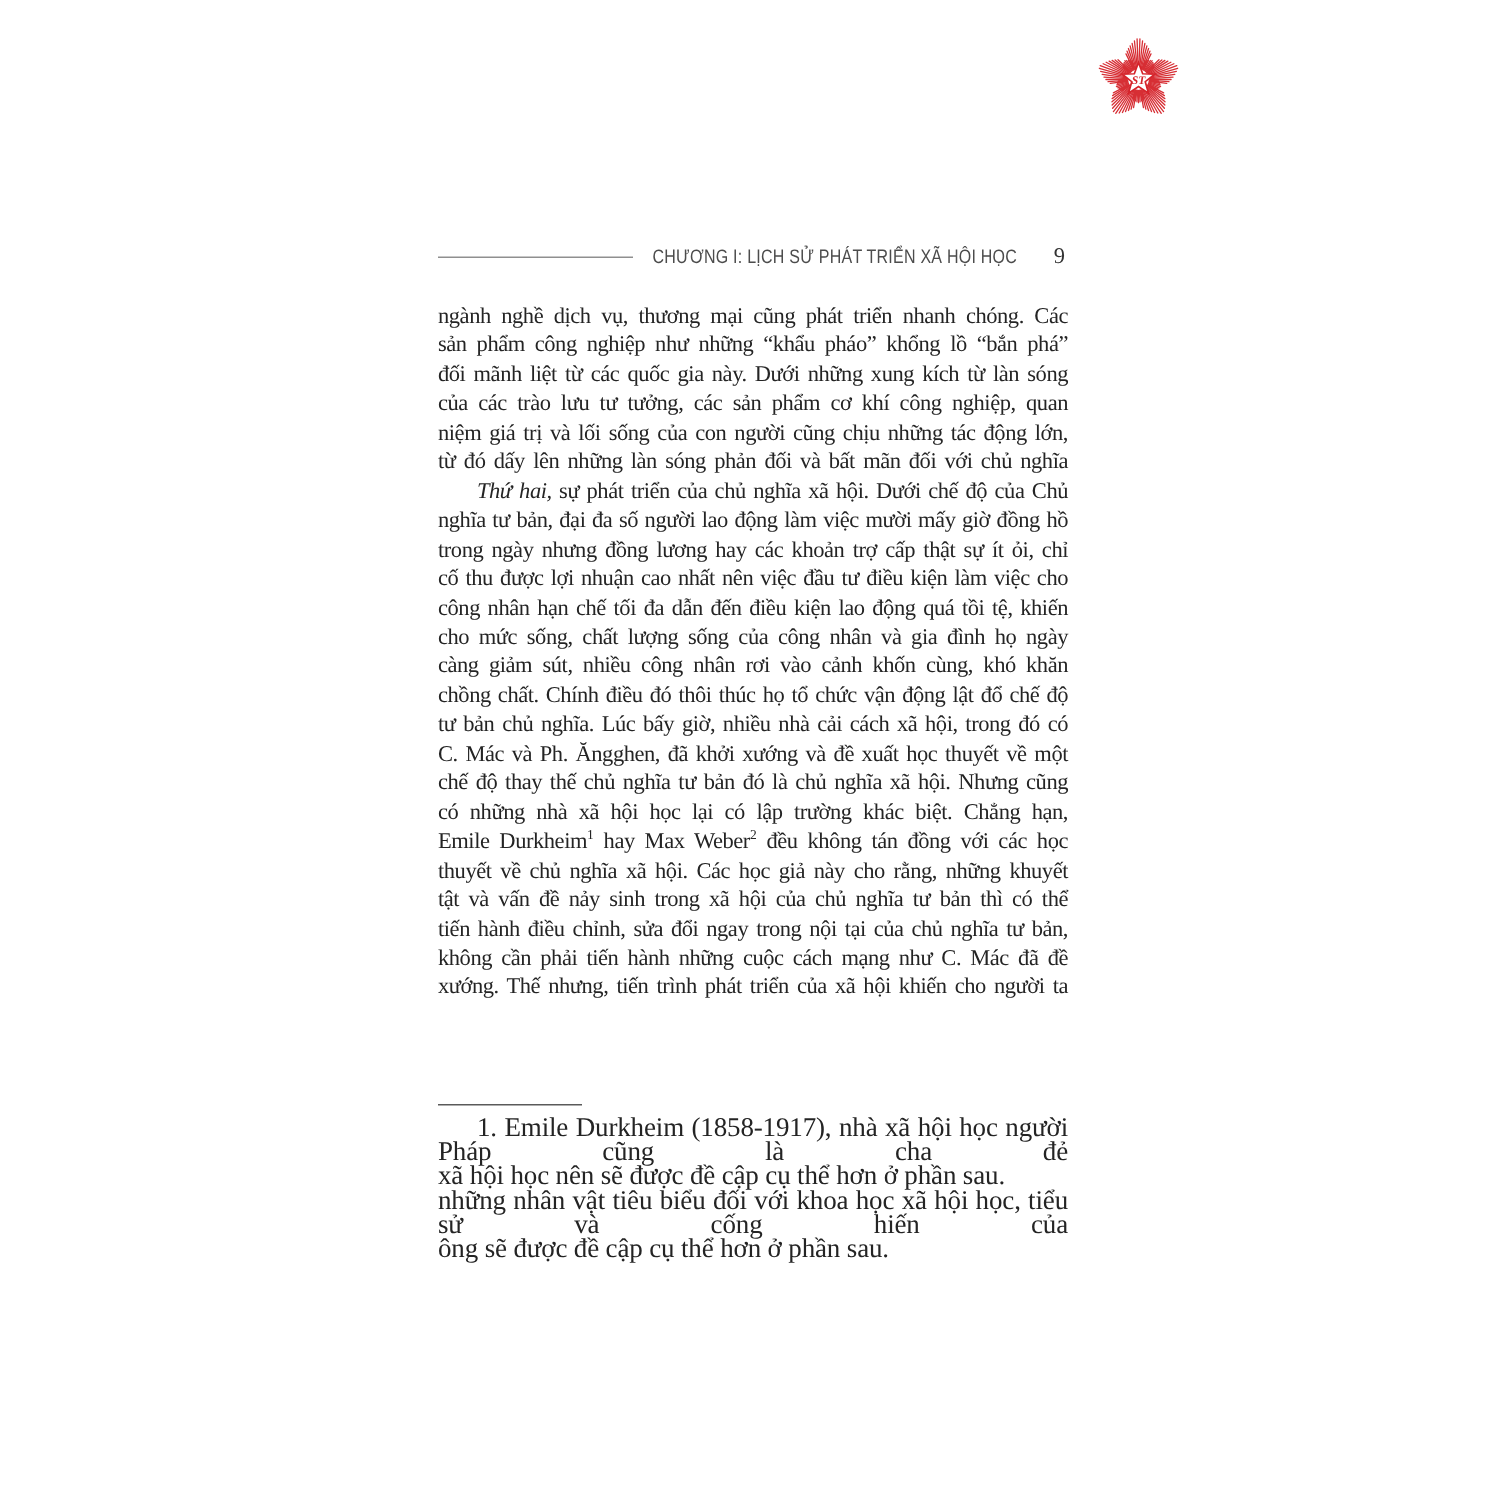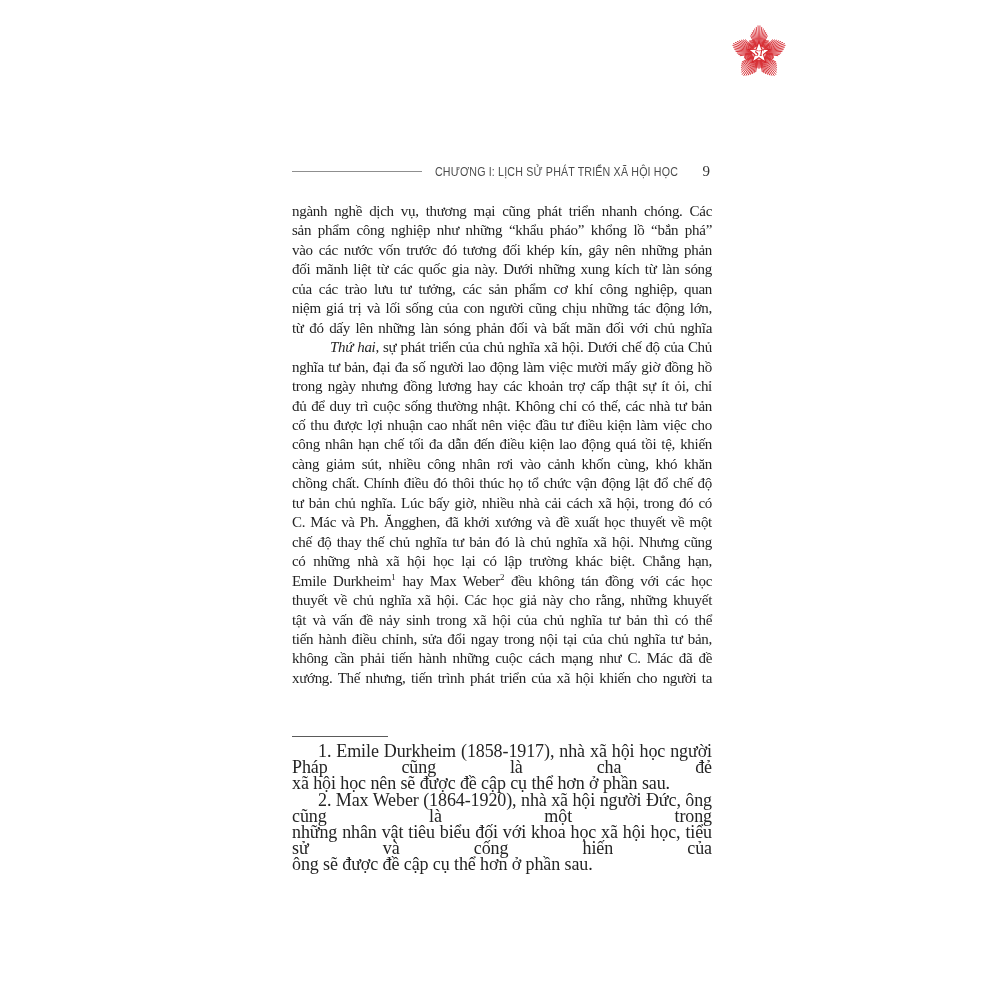--- a/index.html
+++ b/index.html
@@ -24,21 +24,21 @@
   .hpage{margin-left:auto;font-size:15px;color:#333;}
 
   .bodytext{
     position:absolute;left:292px;top:202px;width:420px;
     font-size:15px;line-height:19.45px;letter-spacing:-0.3px;
   }
   .tline{text-align:justify;text-align-last:justify;}
   .tline.last{text-align-last:left;}
   .tline.ind{text-indent:26px;}
   .tline sup{font-size:9px;line-height:0;vertical-align:super;letter-spacing:0;}
-  .tline i{margin-left:12px;}
+  .tline i{}
 
   .footnotes{
     position:absolute;left:292px;top:736px;width:420px;
     font-size:18px;line-height:16.2px;letter-spacing:-0.1px;color:#242424;
   }
   .fnrule{width:96px;height:1px;background:#5a5a5a;margin-bottom:6px;}
 </style>
 </head>
 <body>
 
@@ -191,33 +191,32 @@
   <div class="header">
     <span class="hrule"></span>
     <span class="htitle-box"><span class="htitle">CHƯƠNG I: LỊCH SỬ PHÁT TRIỂN XÃ HỘI HỌC</span></span>
     <span class="hpage">9</span>
   </div>
 
   <div class="bodytext">
     <div>
         <div class="tline">ngành nghề dịch vụ, thương mại cũng phát triển nhanh chóng. Các</div>
         <div class="tline">sản phẩm công nghiệp như những “khẩu pháo” khổng lồ “bắn phá”</div>
-        <div class="tline">vào các nước vốn trước đó tương đối khép kín, gây nên những phản</div>
         <div class="tline">đối mãnh liệt từ các quốc gia này. Dưới những xung kích từ làn sóng</div>
         <div class="tline">của các trào lưu tư tưởng, các sản phẩm cơ khí công nghiệp, quan</div>
         <div class="tline">niệm giá trị và lối sống của con người cũng chịu những tác động lớn,</div>
         <div class="tline">từ đó dấy lên những làn sóng phản đối và bất mãn đối với chủ nghĩa</div>
       </div>
     <div>
         <div class="tline ind"><i>Thứ hai,</i> sự phát triển của chủ nghĩa xã hội. Dưới chế độ của Chủ</div>
         <div class="tline">nghĩa tư bản, đại đa số người lao động làm việc mười mấy giờ đồng hồ</div>
         <div class="tline">trong ngày nhưng đồng lương hay các khoản trợ cấp thật sự ít ỏi, chỉ</div>
-        <div class="tline">đủ để duy trì cuộc sống thường nhật. Không chỉ có thế, các nhà tư bản</div>
         <div class="tline">cố thu được lợi nhuận cao nhất nên việc đầu tư điều kiện làm việc cho</div>
         <div class="tline">công nhân hạn chế tối đa dẫn đến điều kiện lao động quá tồi tệ, khiến</div>
+        <div class="tline">cho mức sống, chất lượng sống của công nhân và gia đình họ ngày</div>
         <div class="tline">càng giảm sút, nhiều công nhân rơi vào cảnh khốn cùng, khó khăn</div>
         <div class="tline">chồng chất. Chính điều đó thôi thúc họ tổ chức vận động lật đổ chế độ</div>
         <div class="tline">tư bản chủ nghĩa. Lúc bấy giờ, nhiều nhà cải cách xã hội, trong đó có</div>
         <div class="tline">C. Mác và Ph. Ăngghen, đã khởi xướng và đề xuất học thuyết về một</div>
         <div class="tline">chế độ thay thế chủ nghĩa tư bản đó là chủ nghĩa xã hội. Nhưng cũng</div>
         <div class="tline">có những nhà xã hội học lại có lập trường khác biệt. Chẳng hạn,</div>
         <div class="tline">Emile Durkheim<sup>1</sup> hay Max Weber<sup>2</sup> đều không tán đồng với các học</div>
         <div class="tline">thuyết về chủ nghĩa xã hội. Các học giả này cho rằng, những khuyết</div>
         <div class="tline">tật và vấn đề nảy sinh trong xã hội của chủ nghĩa tư bản thì có thể</div>
         <div class="tline">tiến hành điều chỉnh, sửa đổi ngay trong nội tại của chủ nghĩa tư bản,</div>
@@ -226,19 +225,18 @@
       </div>
   </div>
 
   <div class="footnotes">
     <div class="fnrule"></div>
     <div>
         <div class="tline ind">1. Emile Durkheim (1858-1917), nhà xã hội học người Pháp cũng là cha đẻ</div>
         <div class="tline last">xã hội học nên sẽ được đề cập cụ thể hơn ở phần sau.</div>
       </div>
     <div>
-        <div class="tline ind">2. Max Weber (1864-1920), nhà xã hội người Đức, ông cũng là một trong</div>
         <div class="tline">những nhân vật tiêu biểu đối với khoa học xã hội học, tiểu sử và cống hiến của</div>
         <div class="tline last">ông sẽ được đề cập cụ thể hơn ở phần sau.</div>
       </div>
   </div>
 
 </div>
 
 </body></html>

